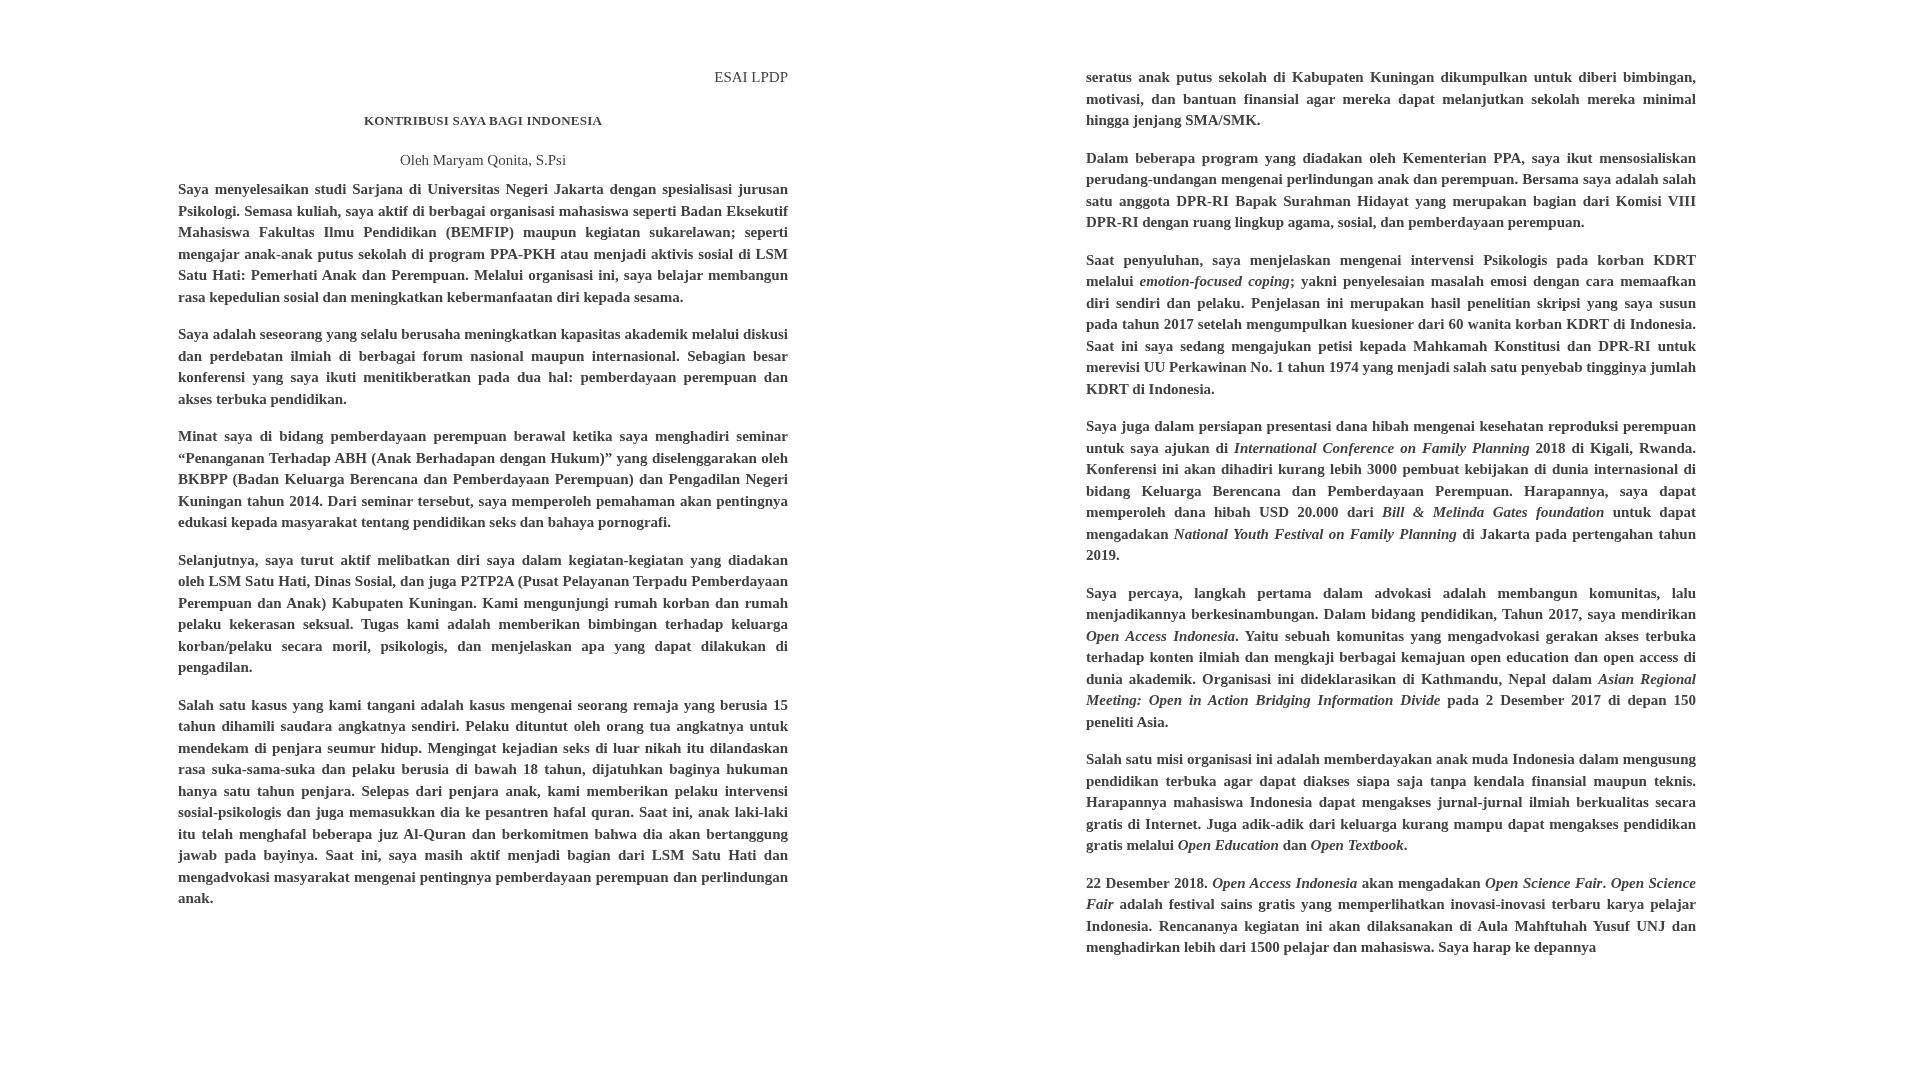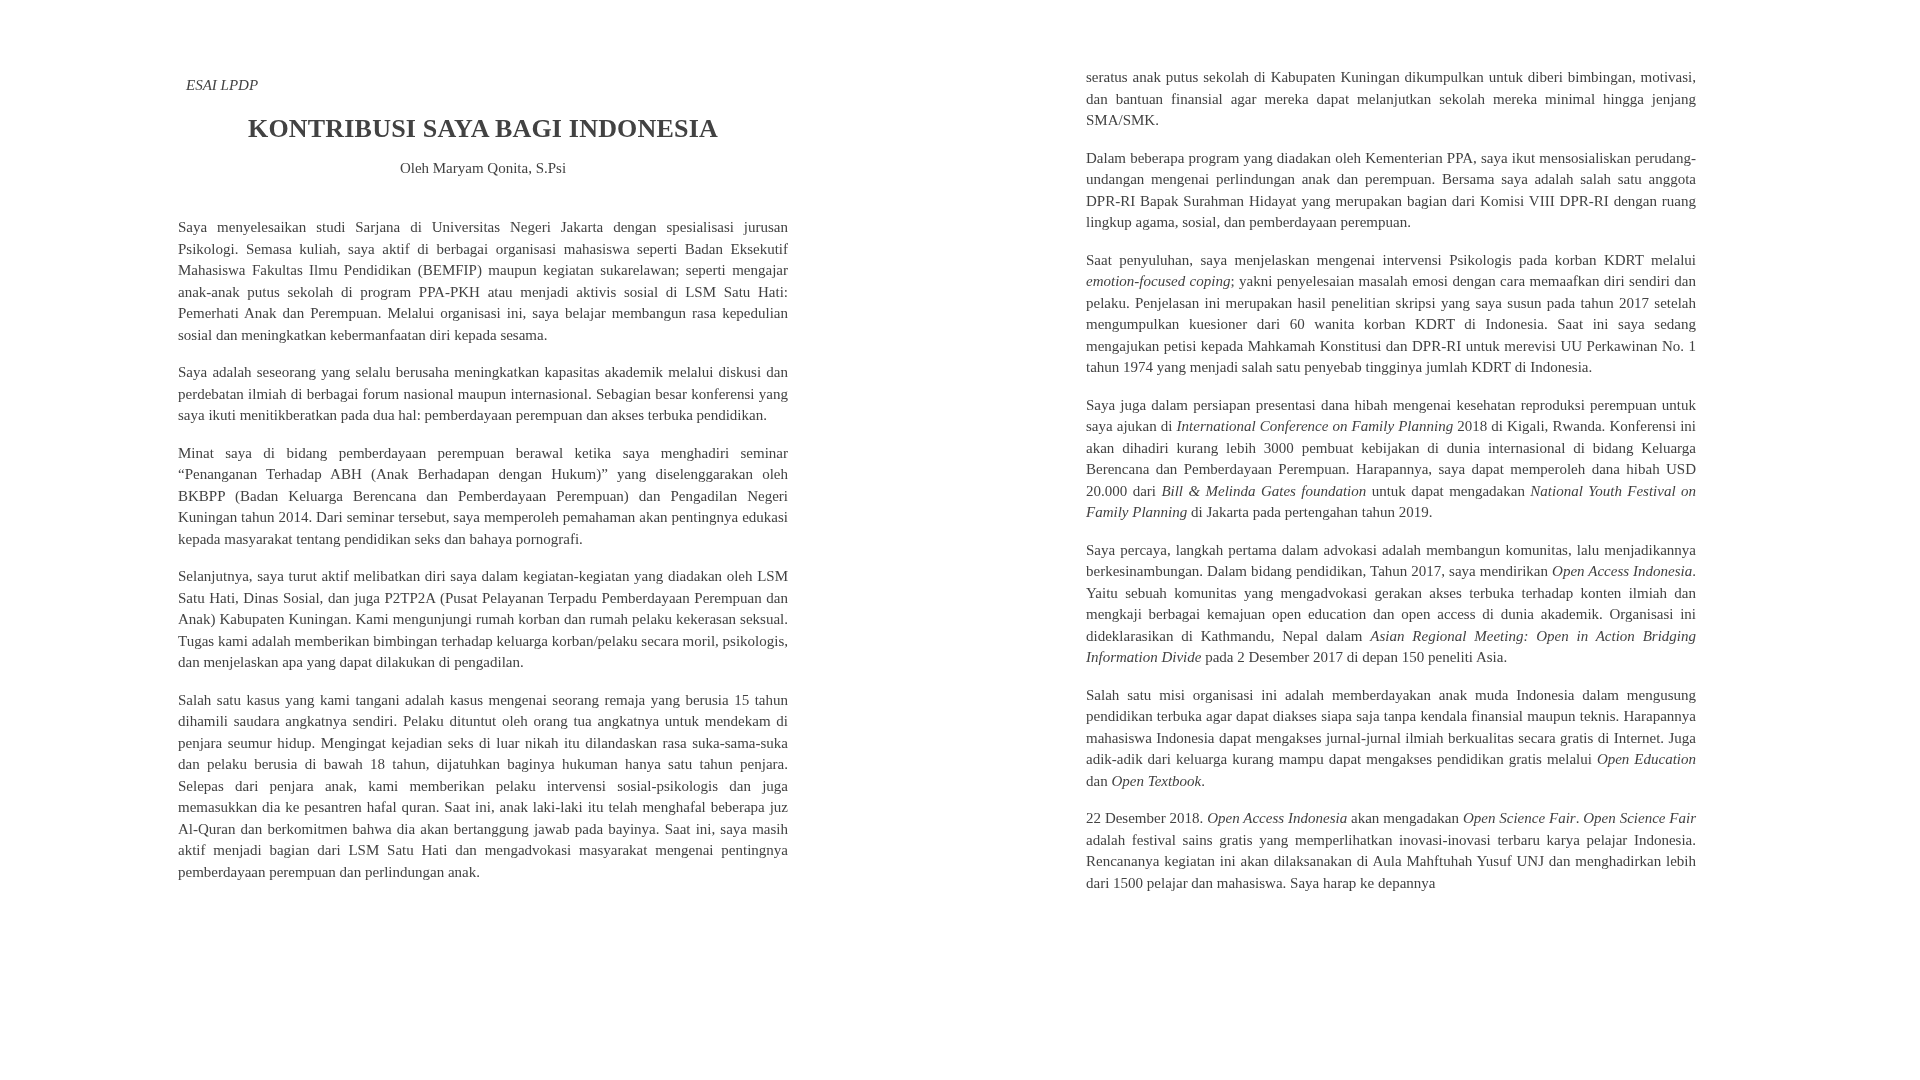--- a/index.html
+++ b/index.html
@@ -24,39 +24,39 @@
     top: 67px;
     width: 610px;
     font-size: 15px;
     line-height: 21.5px;
     text-align: justify;
   }
   .col-left  { left: 178px; }
   .col-right { left: 1086px; }
 
   .kicker {
-    text-align: left;
-    margin: 8px;
-    font-style: italic;
+    text-align: right;
+    margin: 0;
   }
   .doc-title {
     text-align: center;
-    font-size: 26px;
+    font-size: 13px;
     font-weight: bold;
     line-height: 26px;
     letter-spacing: 0.2px;
     margin: 19px 0 0 0;
   }
   .byline {
     text-align: center;
-    margin: 16px 0 38px 0;
+    margin: 16px 0 8px 0;
   }
   .para {
     margin: 0 0 16px 0;
     text-align: justify;
+    font-weight: bold;
   }
   .para:last-child { margin-bottom: 0; }
   .para em { font-style: italic; }
 </style>
 </head>
 <body style="background: rgb(255, 255, 255); color: rgb(66, 66, 66);">
 
 <main class="page">
 
   <section class="col col-left">

